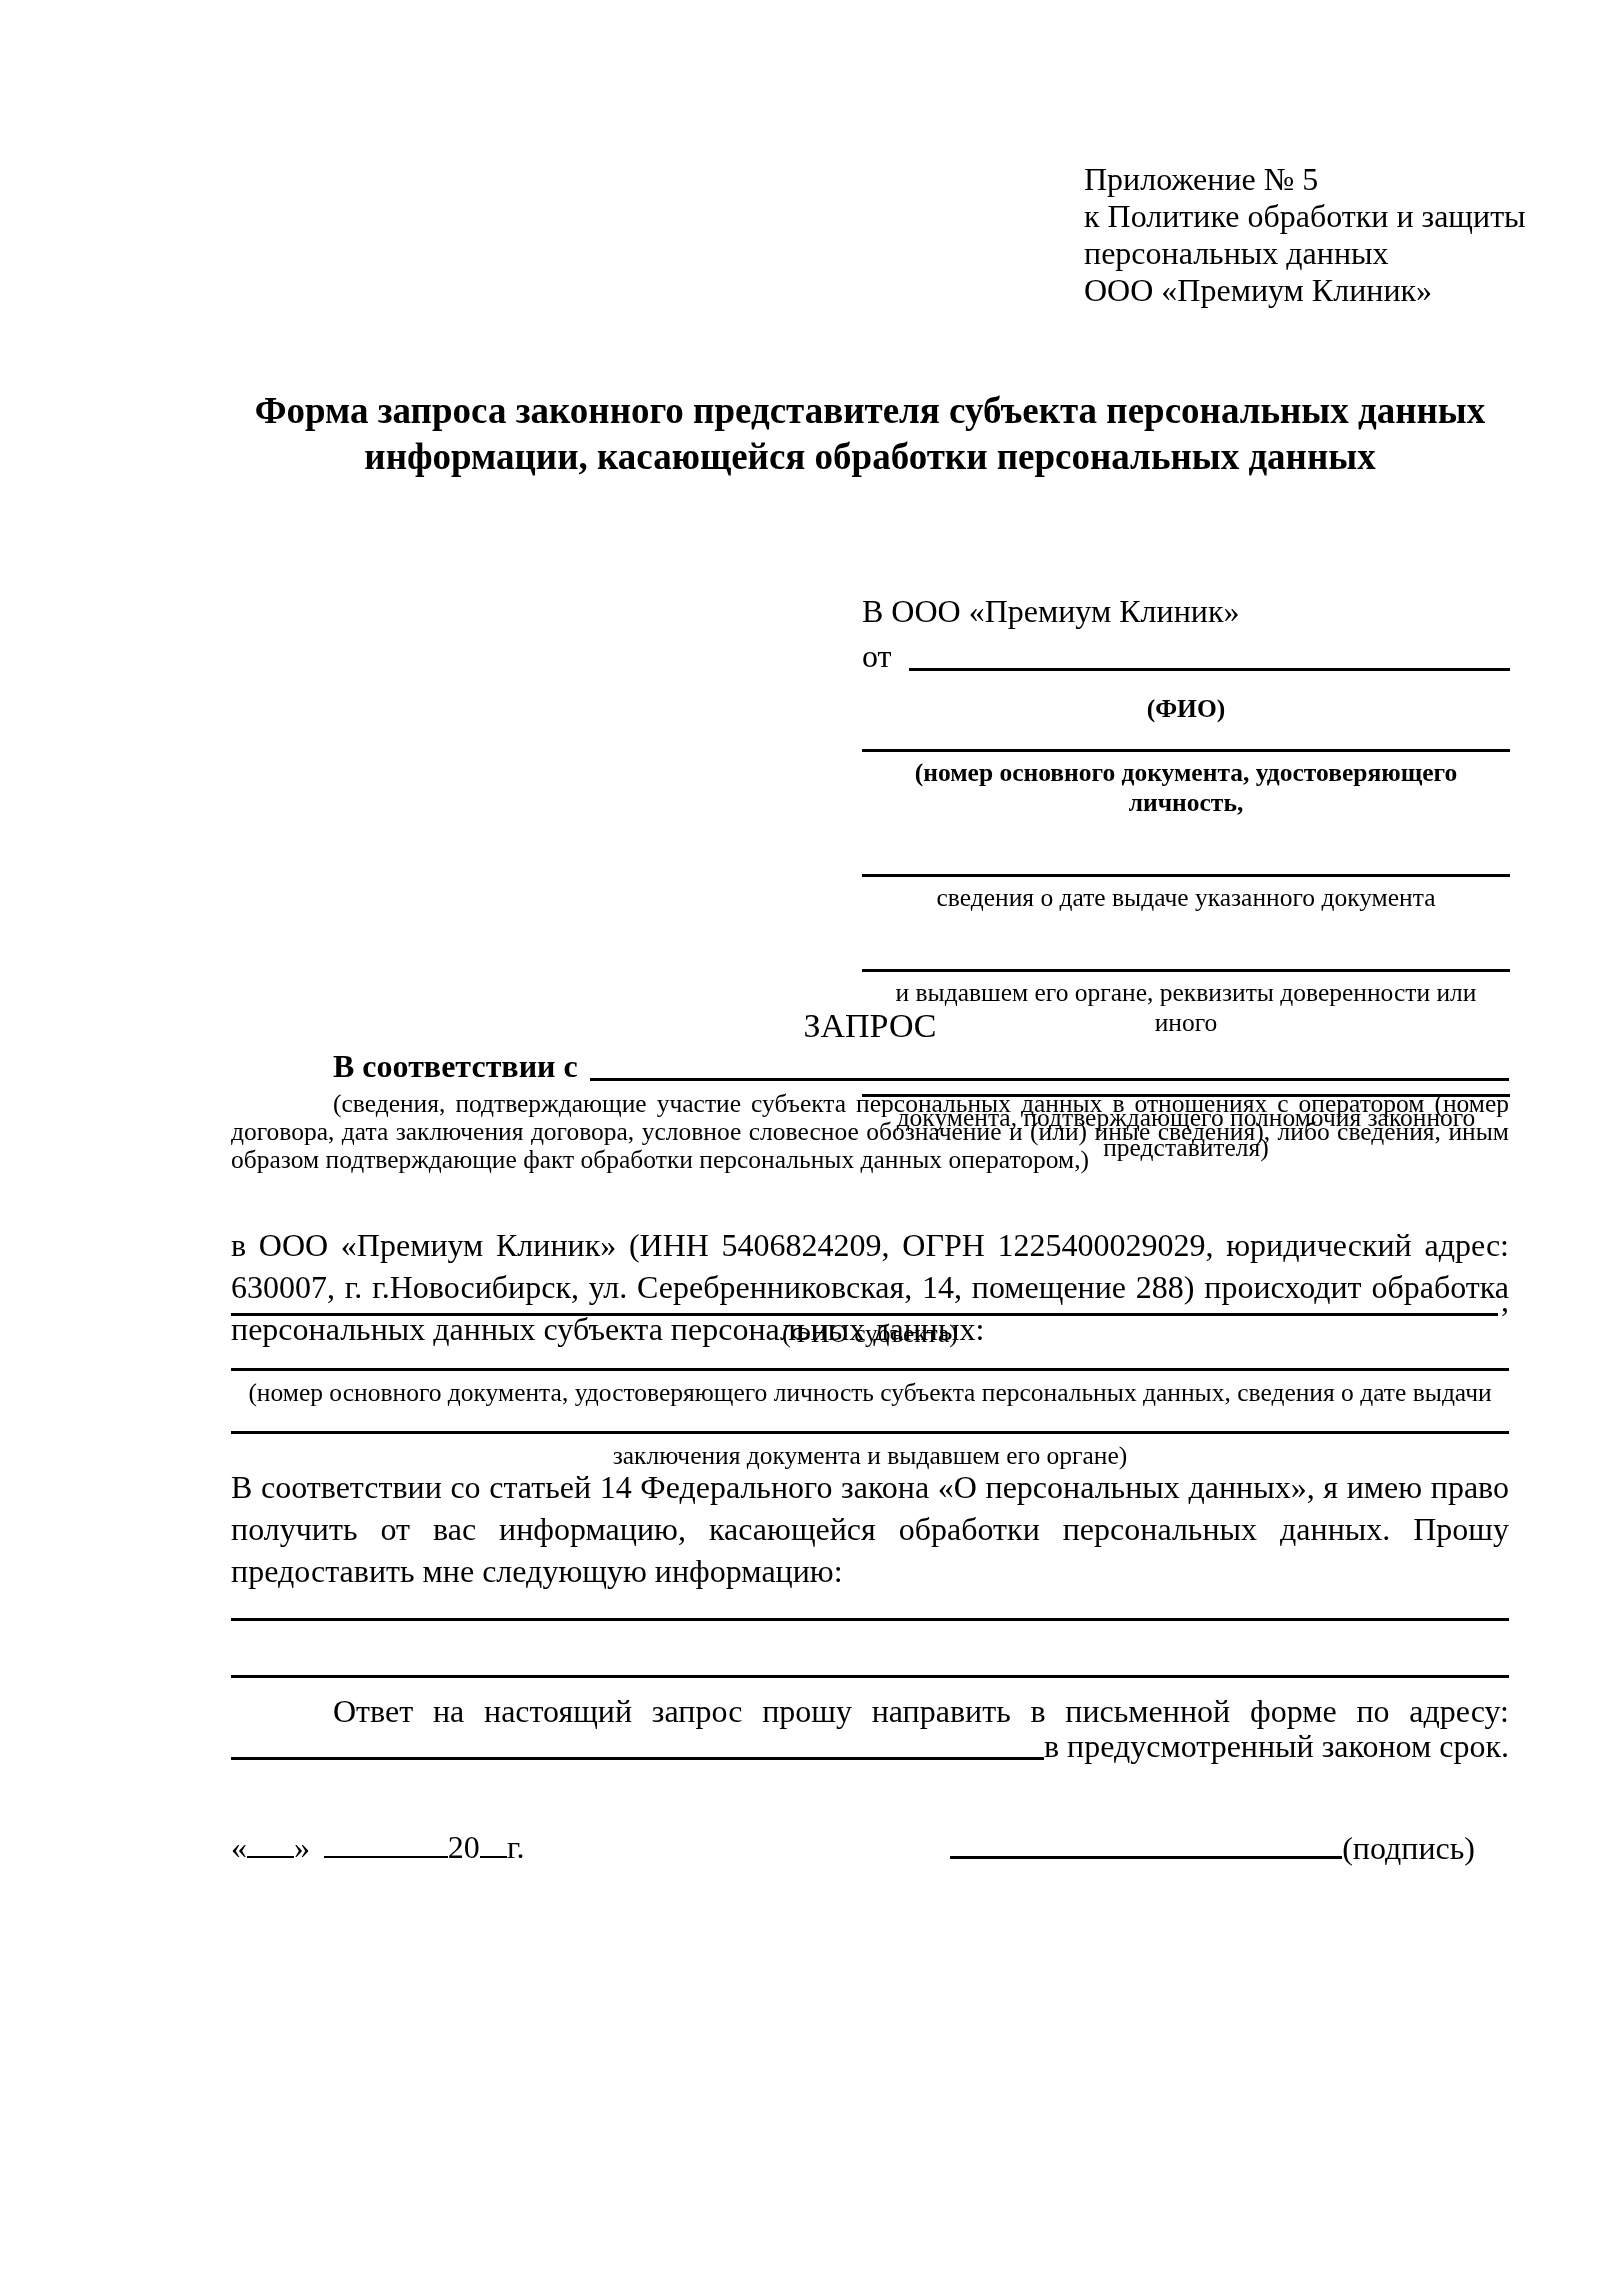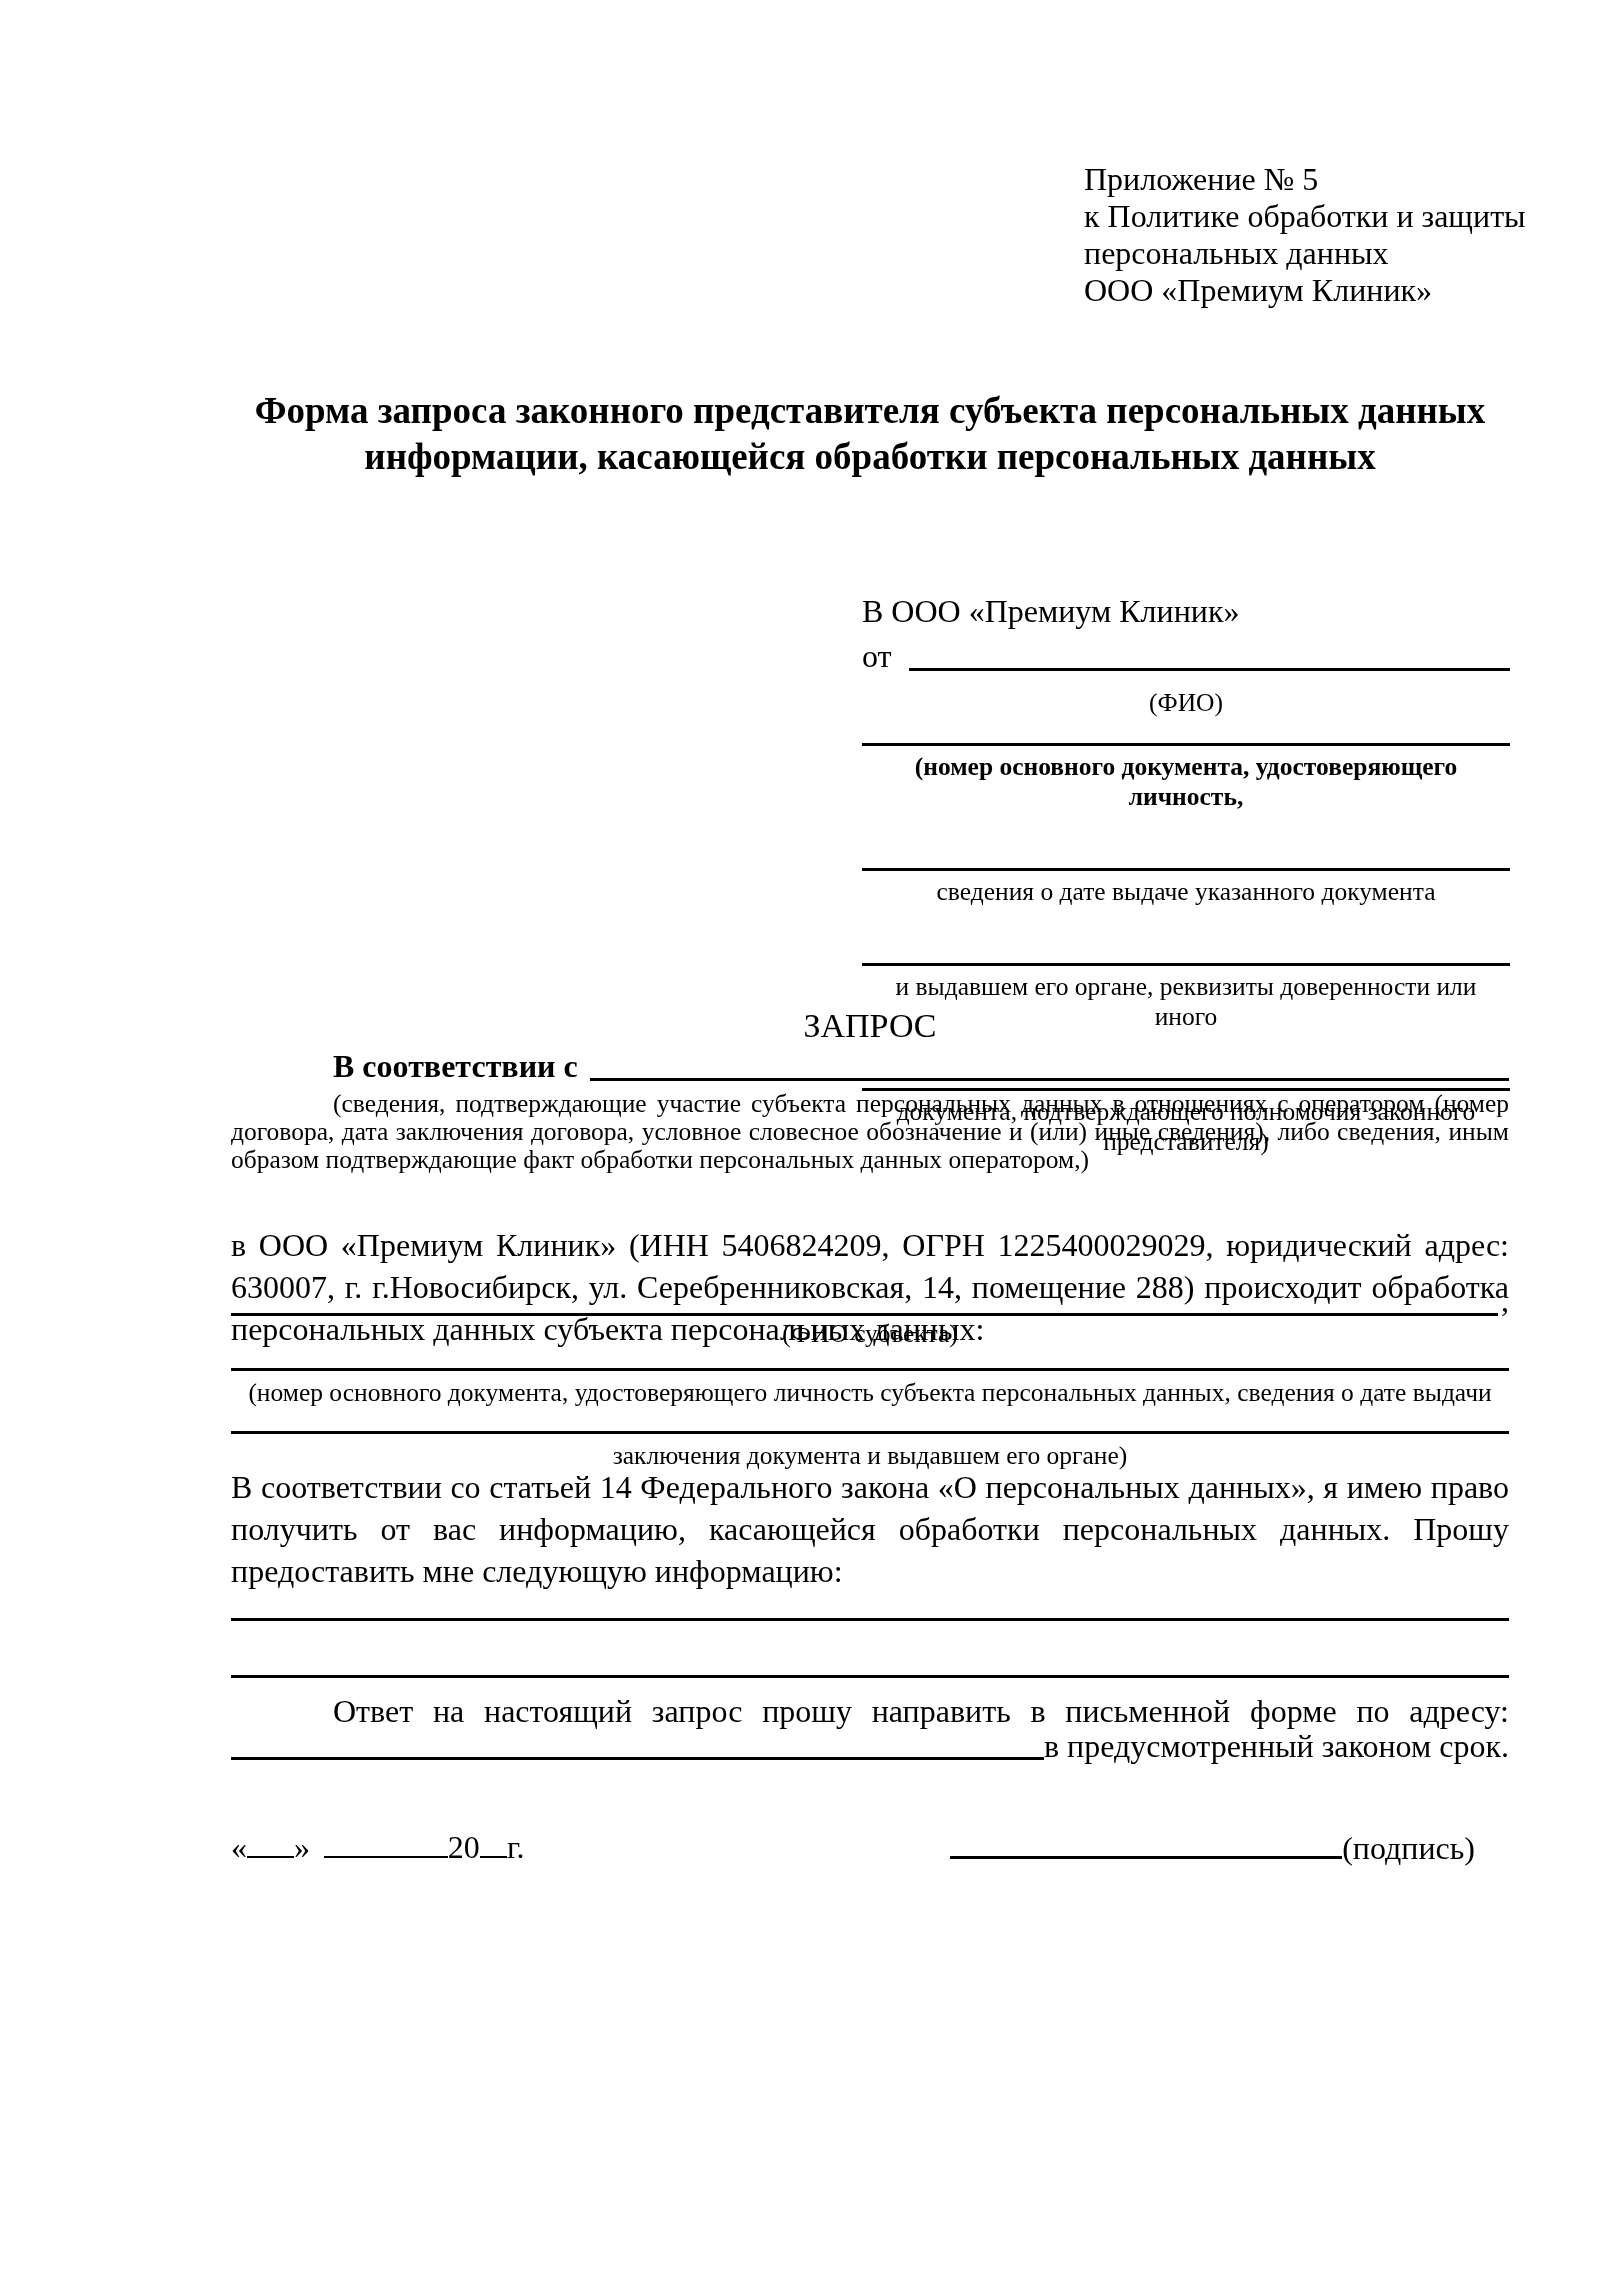--- a/index.html
+++ b/index.html
@@ -18,21 +18,21 @@
   .doc-title{left:231px;top:388px;width:1278px;text-align:center;
     font-weight:bold;font-size:37px;line-height:46px;}
 
   
   .addressee{left:862px;top:592px;width:648px;font-size:32px;line-height:39px;}
   .addr-from{display:flex;margin-top:5.9px;gap:8px;}
   .addr-from .flabel{padding-right:9.8px;}
   .fill{border-bottom:3.9px solid #000;}
   .addr-from .fill{flex:1;margin-bottom:4.9px;}
   .smallcap{font-size:25.5px;line-height:30px;text-align:center;}
-  .addr-cap{margin-top:12px;}
+  .addr-cap{margin-top:18px;font-weight:bold;}
   .afield{margin-top:56px;}
   .afield.first{margin-top:25.5px;font-weight:bold;}
   .aline{height:0;border-top:3.9px solid #000;}
   .afield .smallcap{margin-top:5.9px;}
 
   
   .zapros{left:231px;top:1006px;width:1278px;text-align:center;font-size:34px;line-height:39px;}
   .intro-row{left:231px;top:1047px;width:1278px;display:flex;font-size:32px;line-height:39px;padding-left:102px;box-sizing:border-box;font-weight:bold;}
   .intro-row .ilabel{padding-right:11.8px;white-space:nowrap;}
   .intro-row .fill{flex:1;margin-bottom:4.9px;}

